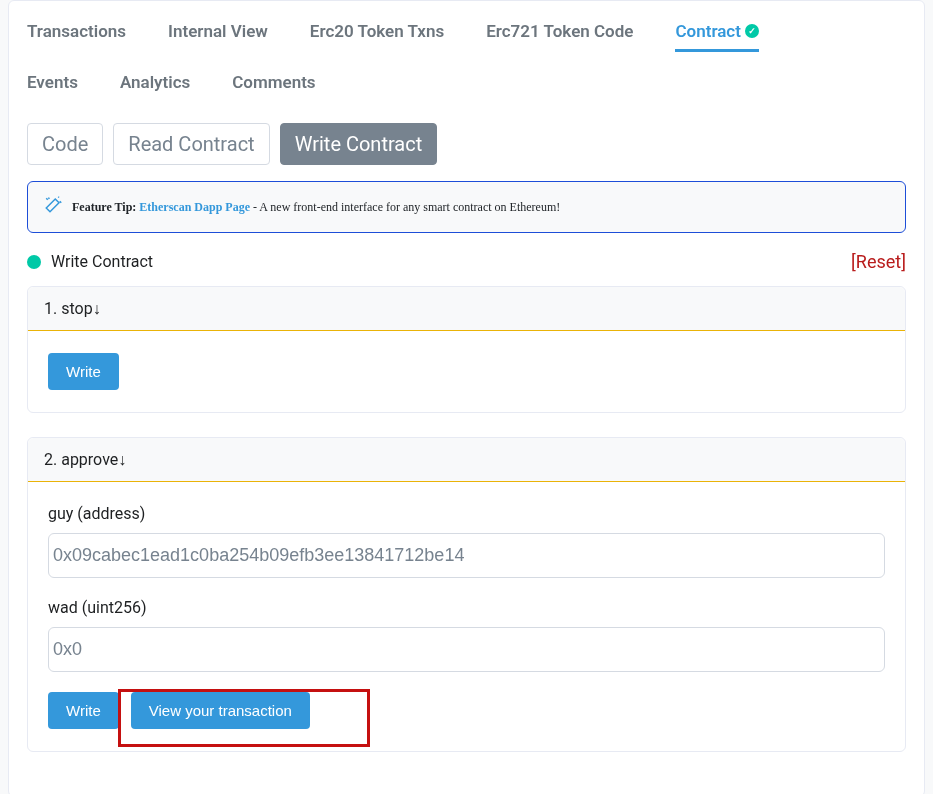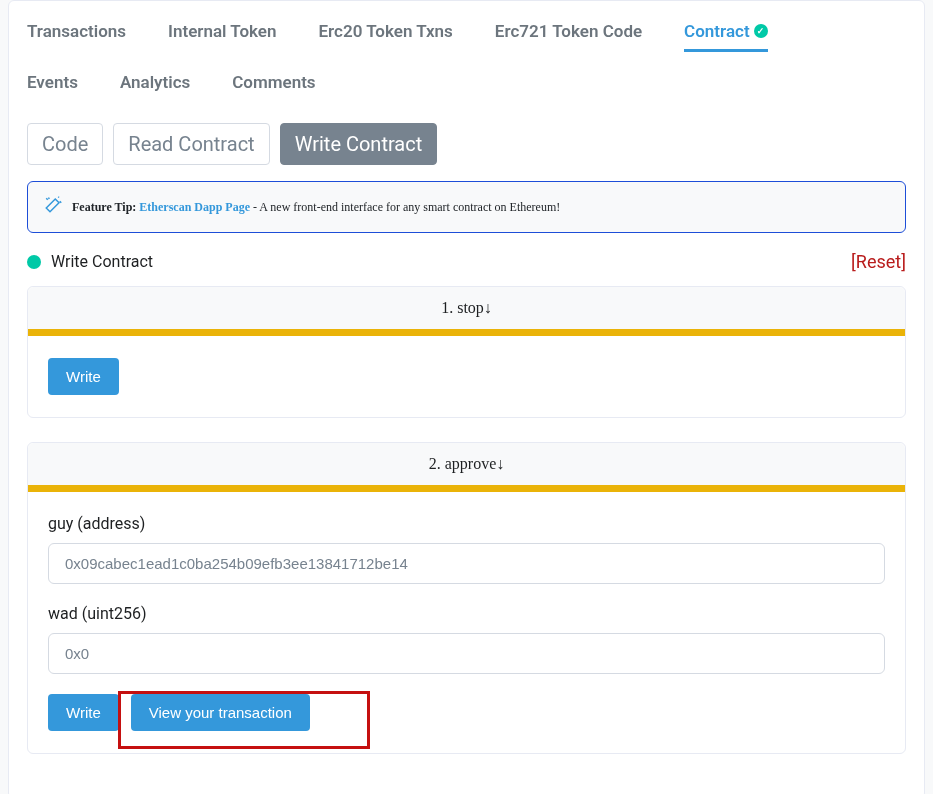--- a/index.html
+++ b/index.html
@@ -16,38 +16,38 @@
 .tip { border: 1px solid #1d4ed8; background: #f8f9fa; border-radius: 6px; padding: 14px 16px; display: flex; align-items: center; gap: 10px; font-size: 12px; font-family: Liberation Serif, serif; }
 .tip-icon { color: #3498db; }
 .tip b { font-weight: 700; }
 .tip a { color: #3498db; text-decoration: none; font-weight: 700; }
 .wc-header { display: flex; align-items: center; justify-content: space-between; padding: 18px 0 14px; }
 .wc-left { display: flex; align-items: center; gap: 10px; }
 .status-dot { width: 14px; height: 14px; background: #00c9a7; border-radius: 50%; }
 .wc-title { font-size: 16px; color: #1e2022; }
 .reset { color: #b91c1c; font-size: 18px; cursor: pointer; }
 .func { border: 1px solid #e7eaf3; border-radius: 6px; margin-bottom: 24px; }
-.func-header { background: #f8f9fa; padding: 12px 16px; display: flex; justify-content: center; align-items: center; cursor: pointer; border-bottom: 7px solid #eab308; border-radius: 6px 6px 0 0; font-size: 16px; color: #1e2022; font-family: Liberation Serif, serif; }
+.func-header { background: #f8f9fa; padding: 12px 16px; display: flex; justify-content: flex-start; align-items: center; cursor: pointer; border-bottom: 1px solid #eab308; border-radius: 6px 6px 0 0; font-size: 16px; color: #1e2022; }
 .arrow { font-size: 16px; color: #1e2022; }
 .func-body { padding: 22px 20px; }
 .btn { background: #3498db; color: #fff; border: none; padding: 10px 18px; border-radius: 4px; font-size: 15px; cursor: pointer; }
 .field-label { font-size: 16px; color: #1e2022; margin-bottom: 10px; }
-.text-input { width: 100%; border: 1px solid #d5dae2; border-radius: 6px; padding: 11px 16px; font-size: 15px; color: #77838f; }
+.text-input { width: 100%; border: 1px solid #d5dae2; border-radius: 6px; padding: 11px 4px; font-size: 18px; color: #77838f; }
 .field-group { margin-bottom: 20px; }
 .btn-row { display: flex; gap: 12px; align-items: center; }
 .highlight-box { position: absolute; border: 3px solid #c51010; pointer-events: none; }
 .func-wrap { position: relative; }
 </style>
 </head>
 <body>
 
 <div class="panel">
   <div class="tabs">
     <div class="tab">Transactions</div>
-    <div class="tab">Internal Token</div>
+    <div class="tab">Internal View</div>
     <div class="tab">Erc20 Token Txns</div>
     <div class="tab">Erc721 Token Code</div>
     <div class="tab active">
       <span>Contract</span>
       <span class="tab-badge">✓</span>
     </div>
     <div style="flex-basis:100%;height:0;"></div>
     <div class="tab" style="margin-top:12px;">Events</div>
     <div class="tab" style="margin-top:12px;">Analytics</div>
     <div class="tab" style="margin-top:12px;">Comments</div>

